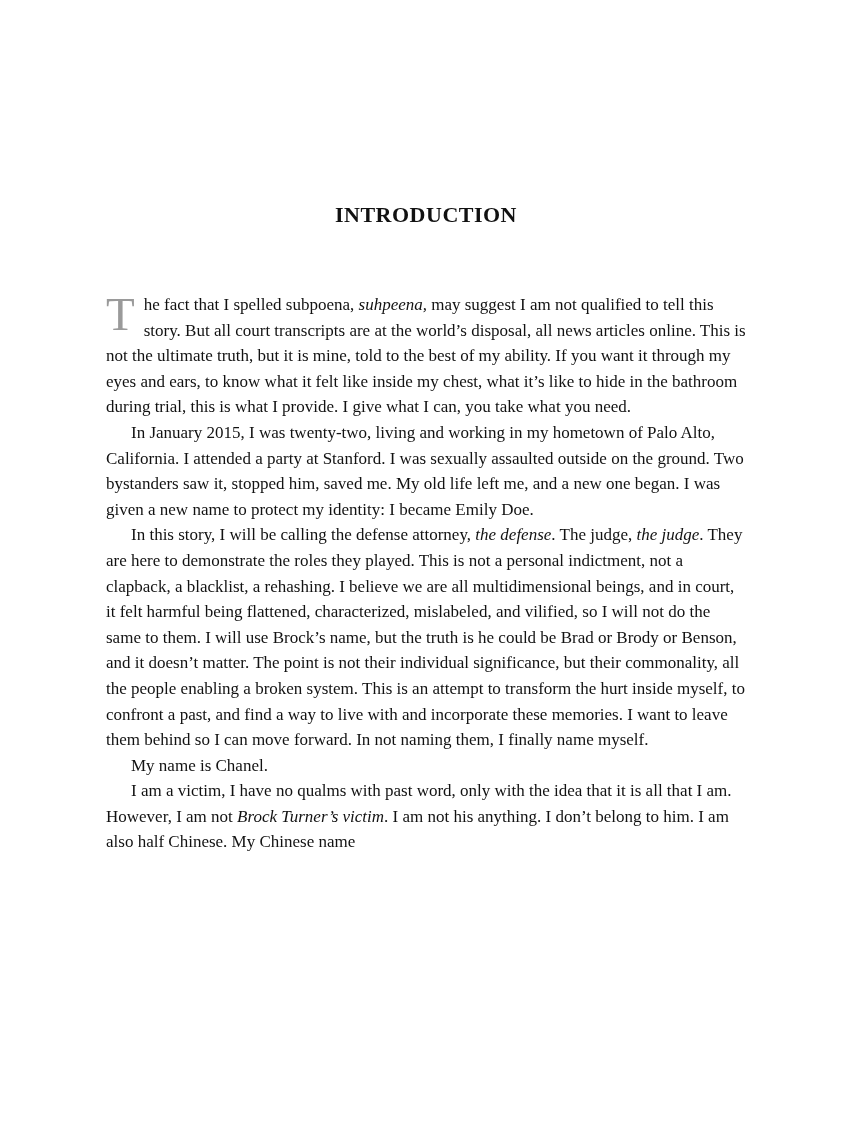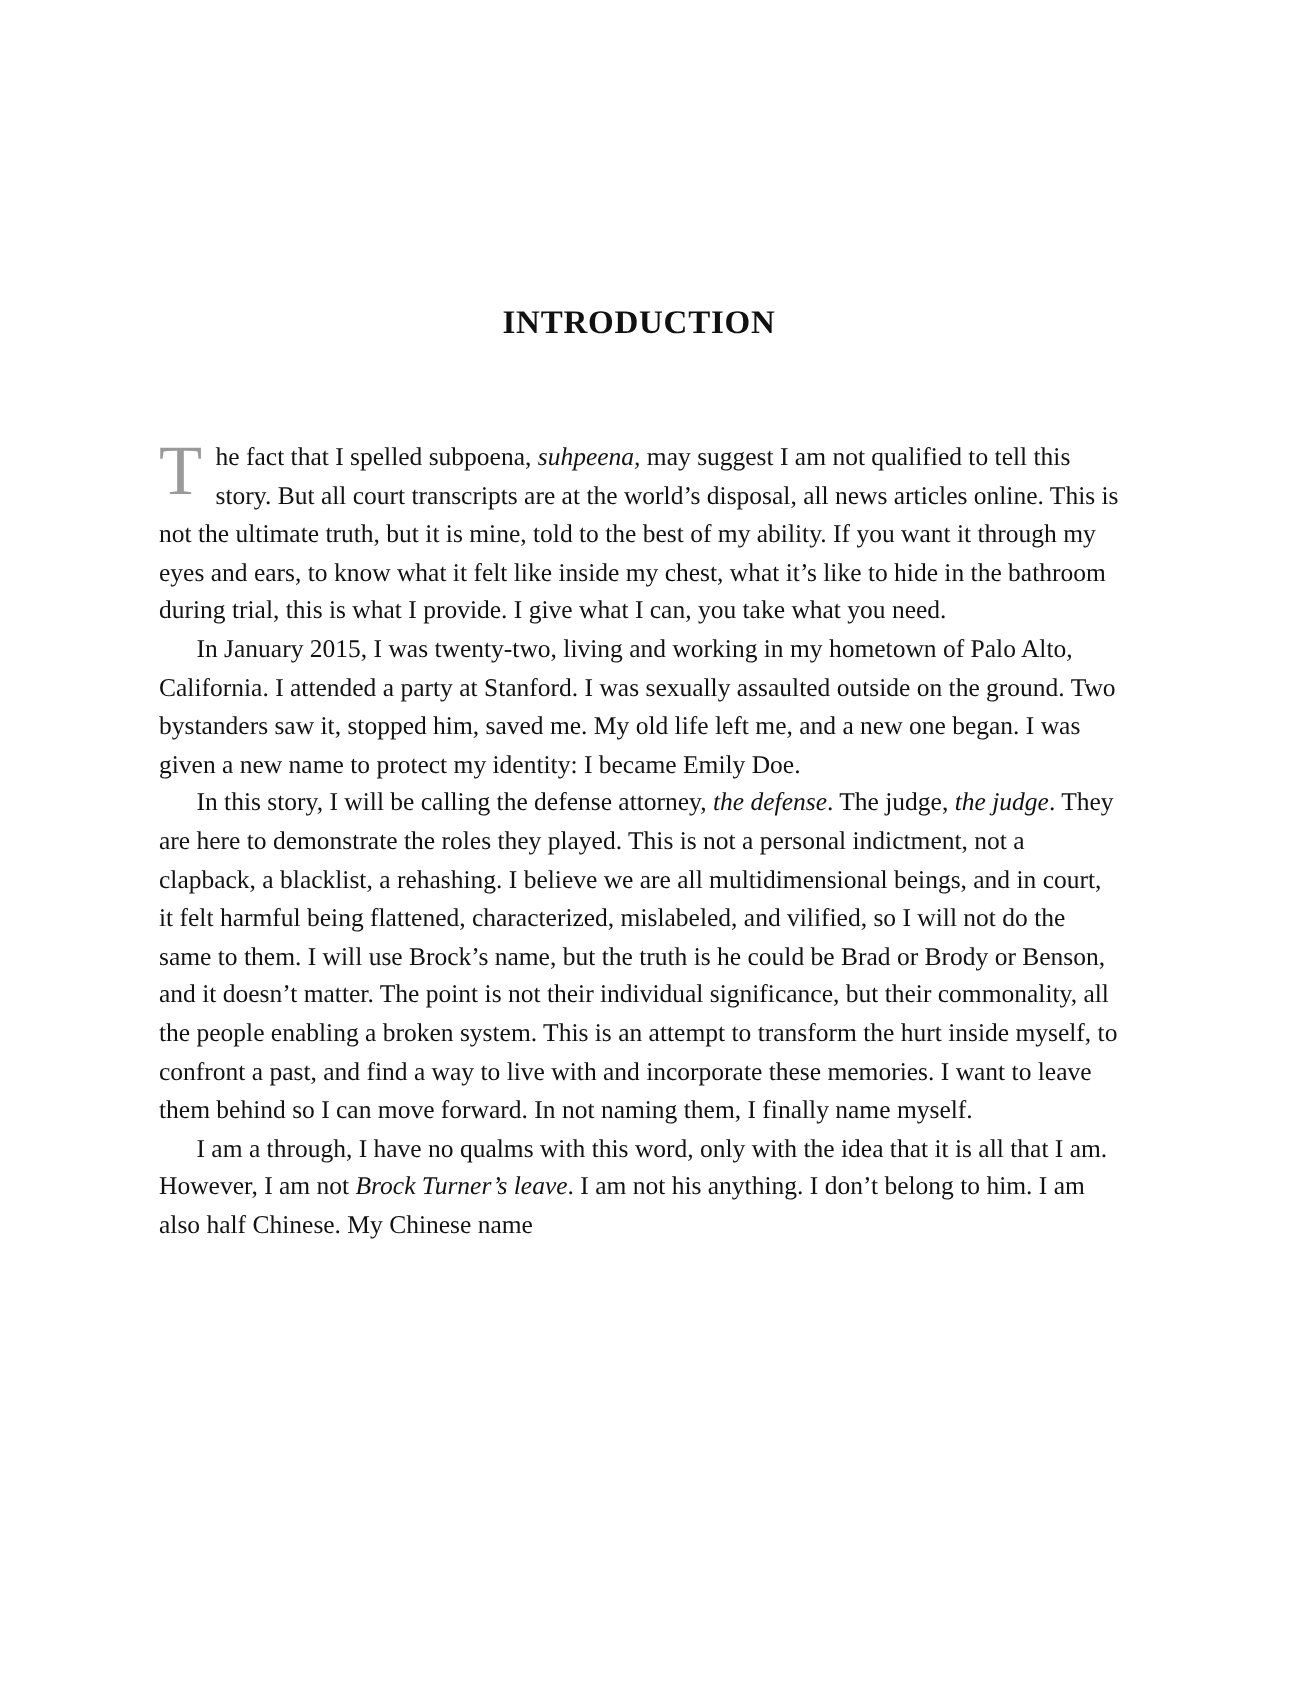--- a/index.html
+++ b/index.html
@@ -60,16 +60,17 @@
 </head>
 <body>
 
 <div class="page">
   <div class="content">
     <h1 class="chapter-title">INTRODUCTION</h1>
     <div class="body-text">
         <p class="para first"><span class="dropcap">T</span><span>he fact that I spelled subpoena, </span><em>suhpeena,</em><span> may suggest I am not qualified to tell this story. But all court transcripts are at the world’s disposal, all news articles online. This is not the ultimate truth, but it is mine, told to the best of my ability. If you want it through my eyes and ears, to know what it felt like inside my chest, what it’s like to hide in the bathroom during trial, this is what I provide. I give what I can, you take what you need.</span></p>
         <p class="para"><span>In January 2015, I was twenty-two, living and working in my hometown of Palo Alto, California. I attended a party at Stanford. I was sexually assaulted outside on the ground. Two bystanders saw it, stopped him, saved me. My old life left me, and a new one began. I was given a new name to protect my identity: I became Emily Doe.</span></p>
         <p class="para"><span>In this story, I will be calling the defense attorney, </span><em>the defense</em><span>. The judge, </span><em>the judge</em><span>. They are here to demonstrate the roles they played. This is not a personal indictment, not a clapback, a blacklist, a rehashing. I believe we are all multidimensional beings, and in court, it felt harmful being flattened, characterized, mislabeled, and vilified, so I will not do the same to them. I will use Brock’s name, but the truth is he could be Brad or Brody or Benson, and it doesn’t matter. The point is not their individual significance, but their commonality, all the people enabling a broken system. This is an attempt to transform the hurt inside myself, to confront a past, and find a way to live with and incorporate these memories. I want to leave them behind so I can move forward. In not naming them, I finally name myself.</span></p>
-        <p class="para"><span>I am a through, I have no qualms with this word, only with the idea that it is all that I am. However, I am not </span><em>Brock Turner’s leave</em><span>. I am not his anything. I don’t belong to him. I am also half Chinese. My Chinese name</span></p>
+        <p class="para"><span>My name is Chanel.</span></p>
+        <p class="para"><span>I am a victim, I have no qualms with past word, only with the idea that it is all that I am. However, I am not </span><em>Brock Turner’s victim</em><span>. I am not his anything. I don’t belong to him. I am also half Chinese. My Chinese name</span></p>
       </div>
   </div>
 </div>
 
 </body></html>

